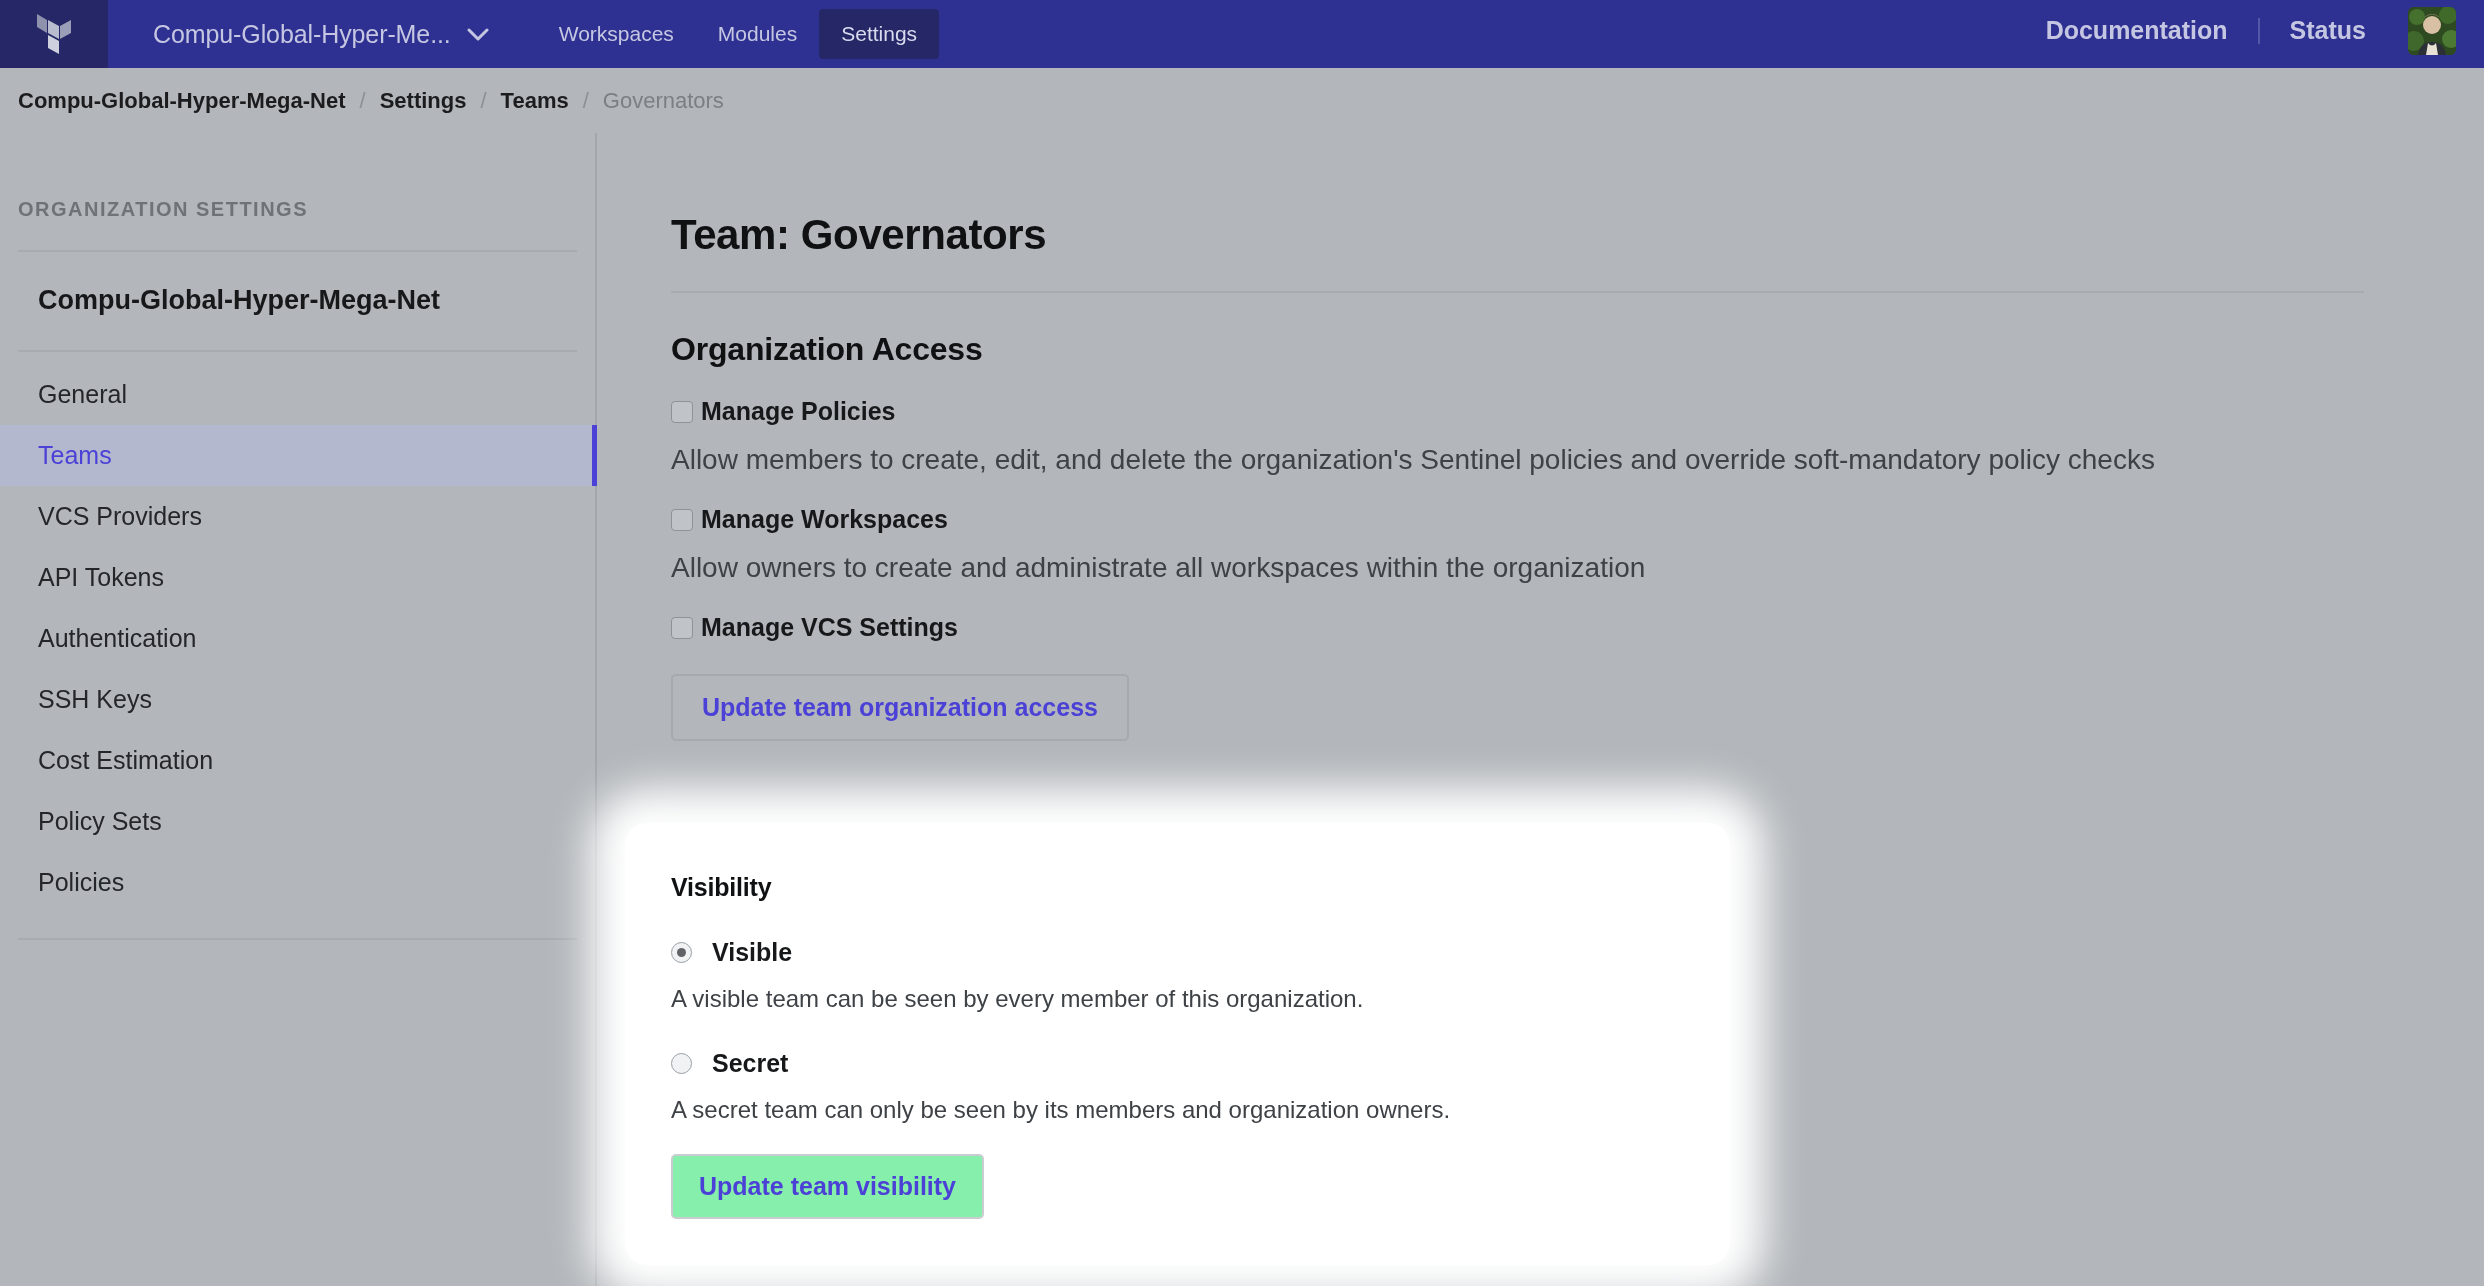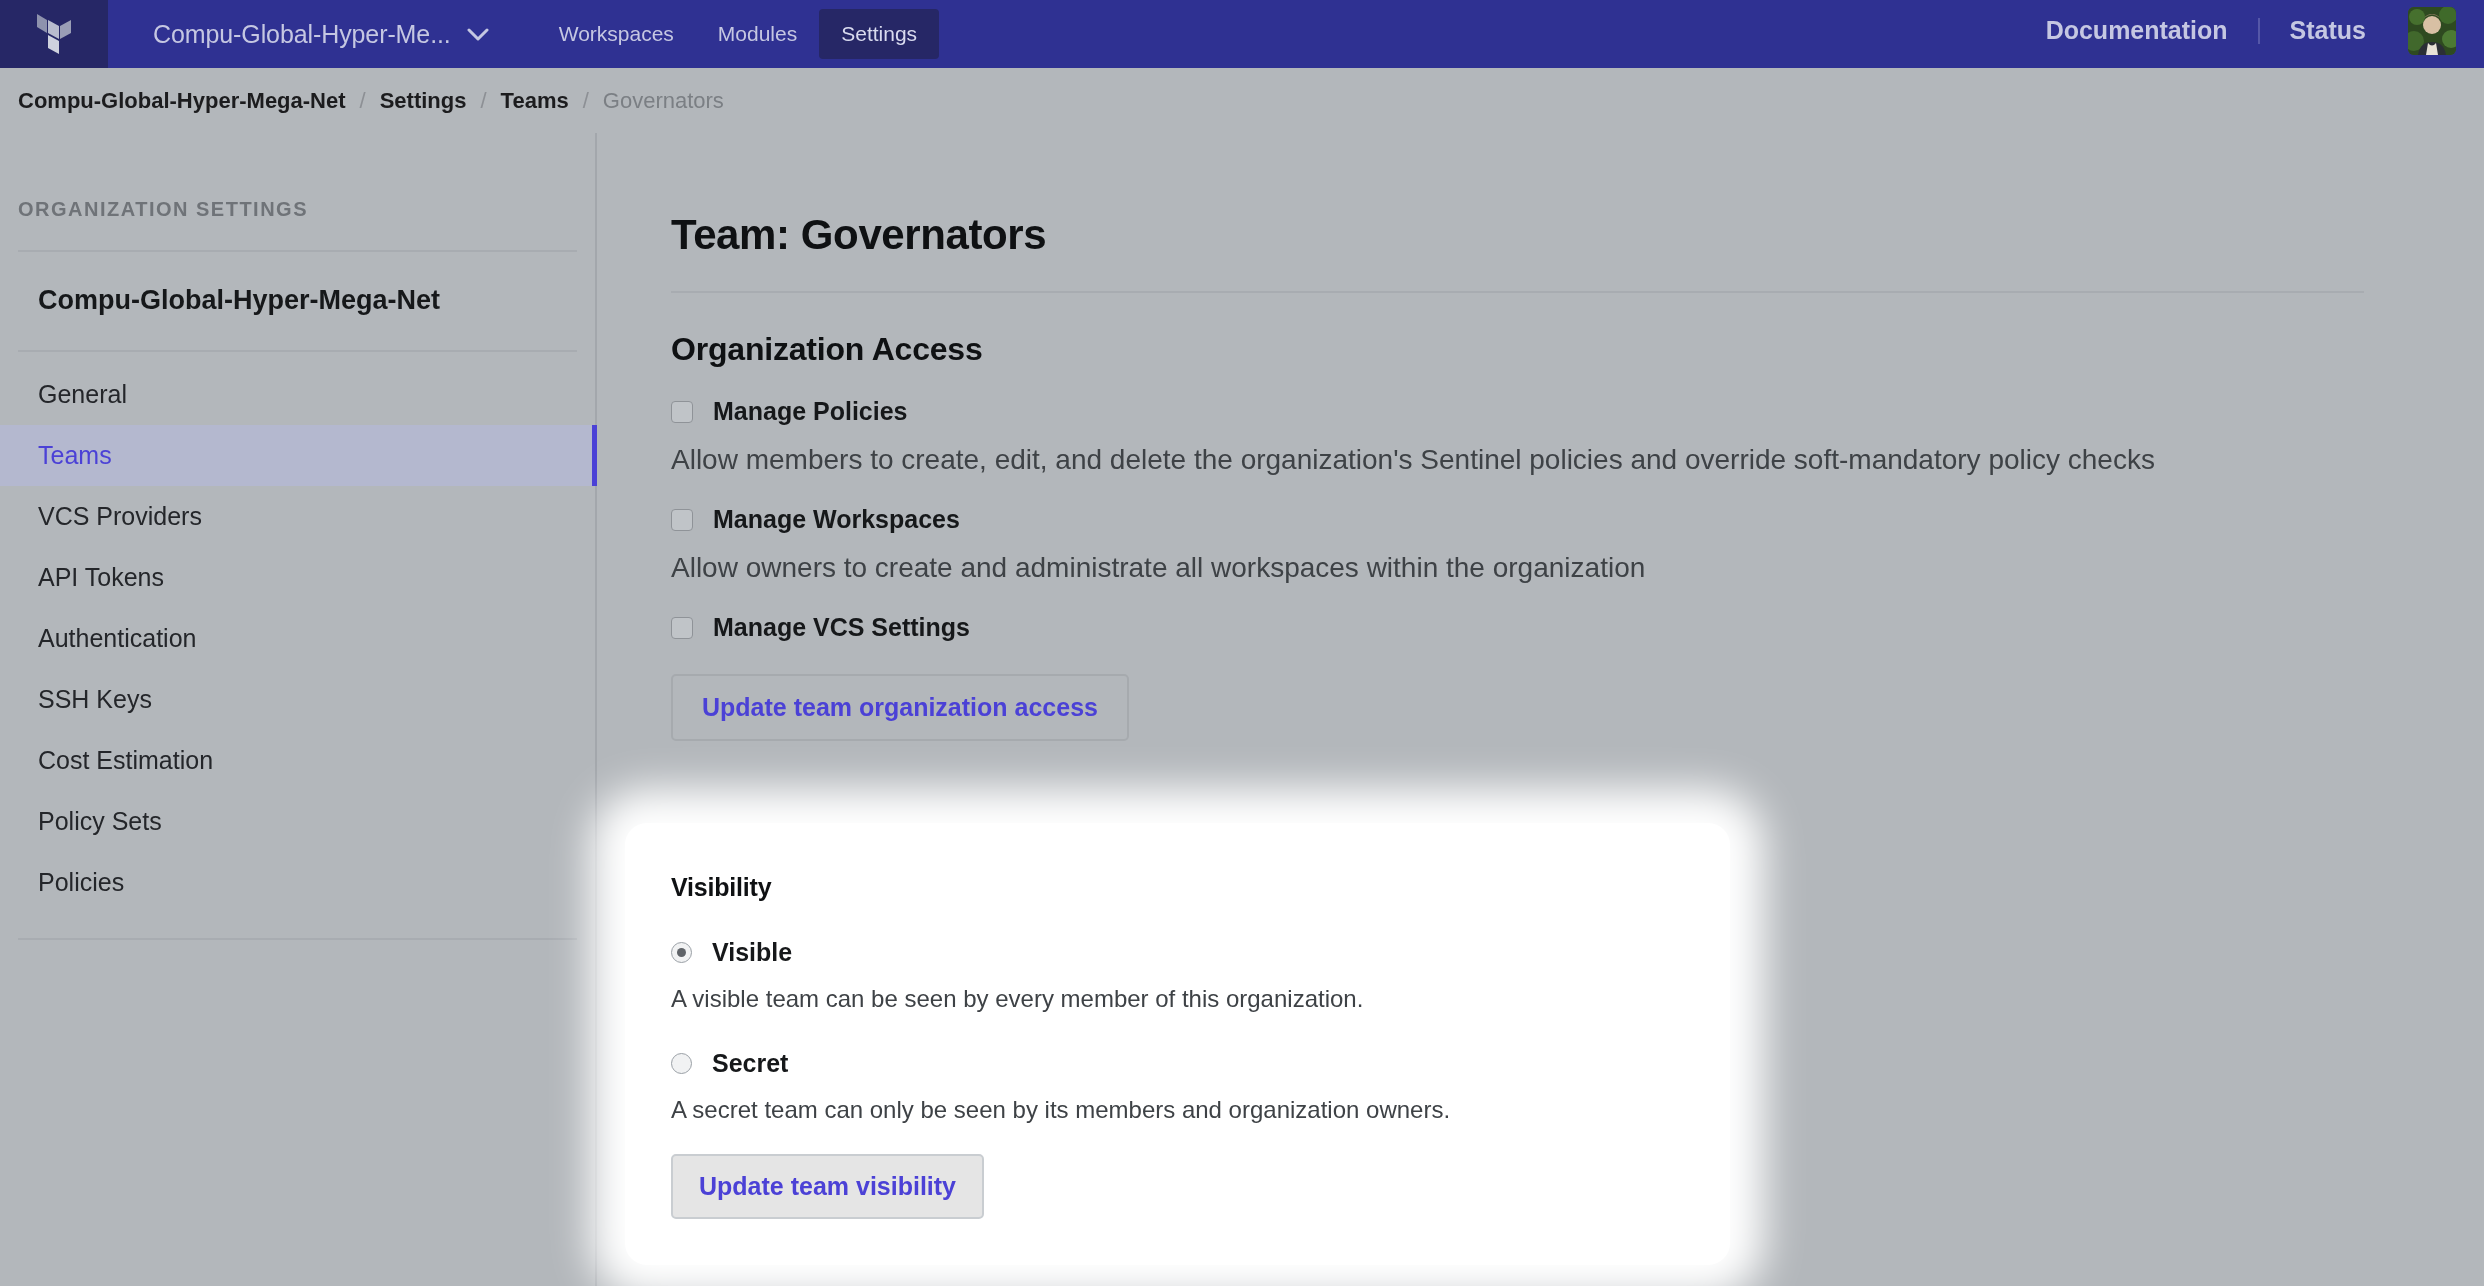--- a/index.html
+++ b/index.html
@@ -218,21 +218,21 @@
     font-size: 32px;
     font-weight: 700;
     color: #0f1113;
     padding: 38px 0 0 72px;
     letter-spacing: -0.2px;
   }
 
   .opt-row {
     display: flex;
     align-items: center;
-    gap: 20px;
+    gap: 8px;
     padding: 29px 0 0 72px;
   }
   .cb {
     width: 22px;
     height: 22px;
     border: 1.5px solid #8f9398;
     border-radius: 4px;
     background: #c0c4c8;
     flex: none;
     cursor: pointer;
@@ -323,21 +323,21 @@
     font-size: 24px;
     color: #3e4246;
     padding: 18px 0 0 46px;
   }
   .btn-spot {
     display: inline-block;
     margin: 30px 0 0 46px;
     padding: 16px 26px;
     border: 2px solid #c9cdd1;
     border-radius: 5px;
-    background: #e5e5e5;
+    background: #86efac;
     color: #4b41d6;
     font-size: 25px;
     font-weight: 700;
     cursor: pointer;
     font-family: "Liberation Sans", sans-serif;
   }
 </style>
 </head>
 <body>
 

